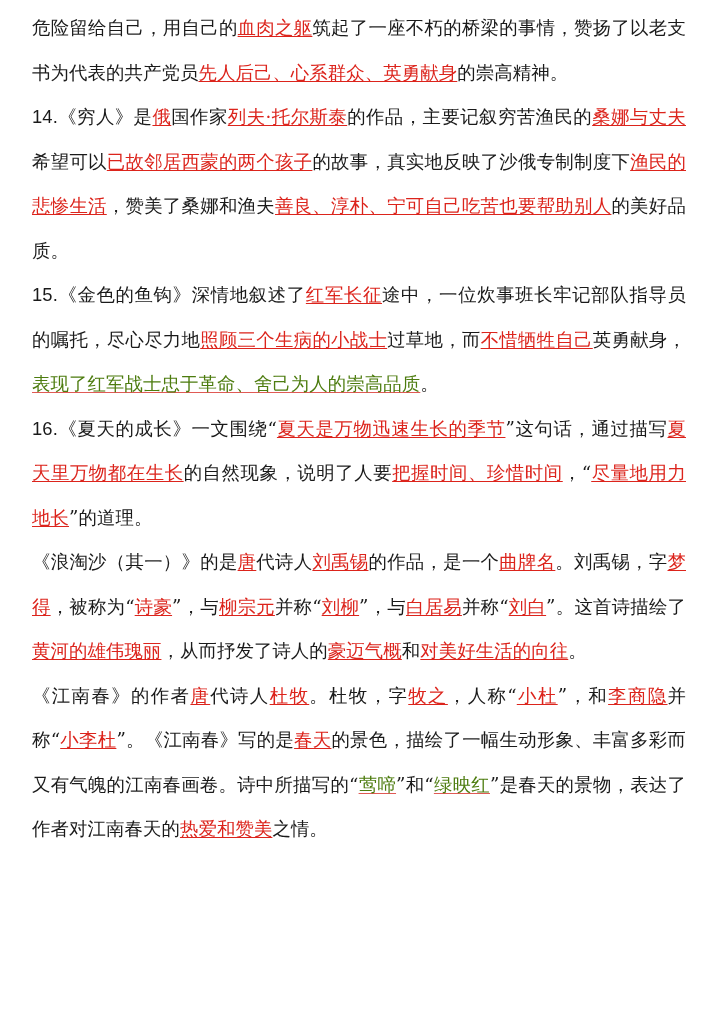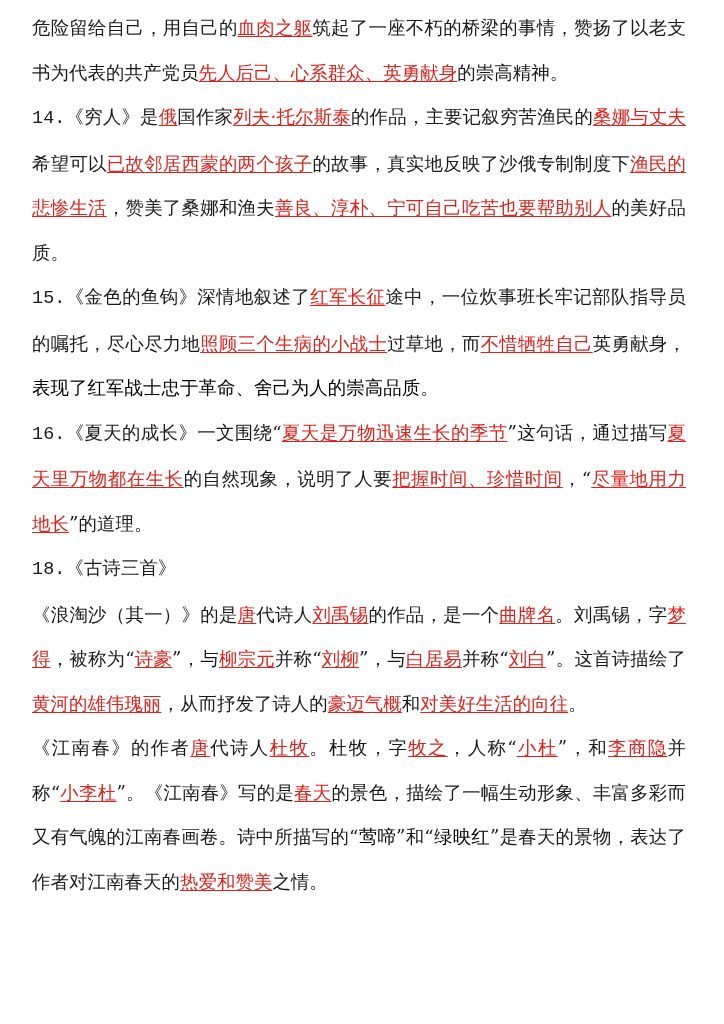--- a/index.html
+++ b/index.html
@@ -34,42 +34,42 @@
     white-space: normal;
   }
   .r {
     color: #dc241c;
     text-decoration: underline;
     text-decoration-color: #dc241c;
     text-underline-offset: 2px;
     text-decoration-thickness: 1px;
   }
   .rp {
-    color: #000000;
+    color: #4d7c0f;
+    text-decoration: underline;
     text-decoration-color: #e05a55;
     text-underline-offset: 2px;
     text-decoration-thickness: 1px;
   }
   .num {
-    font-family: Liberation Mono, monospace;
+    font-family: Liberation Sans, sans-serif;
   }
 </style>
 </head>
 <body>
 
 <div id="page">
 
   <p class="para"><span>危险留给自己，用自己的</span><span class="r">血肉之躯</span><span>筑起了一座不朽的桥梁的事情，赞扬了以老支书为代表的共产党员</span><span class="r">先人后己、心系群众、英勇献身</span><span>的崇高精神。</span></p>
 
   <p class="para"><span class="num">14.</span><span>《穷人》是</span><span class="r">俄</span><span>国作家</span><span class="r">列夫·托尔斯泰</span><span>的作品，主要记叙穷苦渔民的</span><span class="r">桑娜与丈夫</span><span>希望可以</span><span class="r">已故邻居西蒙的两个孩子</span><span>的故事，真实地反映了沙俄专制制度下</span><span class="r">渔民的悲惨生活</span><span>，赞美了桑娜和渔夫</span><span class="r">善良、淳朴、宁可自己吃苦也要帮助别人</span><span>的美好品质。</span></p>
 
   <p class="para"><span class="num">15.</span><span>《金色的鱼钩》深情地叙述了</span><span class="r">红军长征</span><span>途中，一位炊事班长牢记部队指导员的嘱托，尽心尽力地</span><span class="r">照顾三个生病的小战士</span><span>过草地，而</span><span class="r">不惜牺牲自己</span><span>英勇献身，</span><span class="rp">表现了红军战士忠于革命、舍己为人的崇高品质</span><span>。</span></p>
 
   <p class="para"><span class="num">16.</span><span>《夏天的成长》一文围绕“</span><span class="r">夏天是万物迅速生长的季节</span><span>”这句话，通过描写</span><span class="r">夏天里万物都在生长</span><span>的自然现象，说明了人要</span><span class="r">把握时间、珍惜时间</span><span>，“</span><span class="r">尽量地用力地长</span><span>”的道理。</span></p>
 
 
-  <p class="para"><span class="num">18.</span><span>《古诗三首》</span></p>
 
   <p class="para"><span>《浪淘沙（其一）》的是</span><span class="r">唐</span><span>代诗人</span><span class="r">刘禹锡</span><span>的作品，是一个</span><span class="r">曲牌名</span><span>。刘禹锡，字</span><span class="r">梦得</span><span>，被称为“</span><span class="r">诗豪</span><span>”，与</span><span class="r">柳宗元</span><span>并称“</span><span class="r">刘柳</span><span>”，与</span><span class="r">白居易</span><span>并称“</span><span class="r">刘白</span><span>”。这首诗描绘了</span><span class="r">黄河的雄伟瑰丽</span><span>，从而抒发了诗人的</span><span class="r">豪迈气概</span><span>和</span><span class="r">对美好生活的向往</span><span>。</span></p>
 
   <p class="para"><span>《江南春》的作者</span><span class="r">唐</span><span>代诗人</span><span class="r">杜牧</span><span>。杜牧，字</span><span class="r">牧之</span><span>，人称“</span><span class="r">小杜</span><span>”，和</span><span class="r">李商隐</span><span>并称“</span><span class="r">小李杜</span><span>”。《江南春》写的是</span><span class="r">春天</span><span>的景色，描绘了一幅生动形象、丰富多彩而又有气魄的江南春画卷。诗中所描写的“</span><span class="rp">莺啼</span><span>”和“</span><span class="rp">绿映红</span><span>”是春天的景物，表达了作者对江南春天的</span><span class="r">热爱和赞美</span><span>之情。</span></p>
 
 </div>
 
 </body></html>

